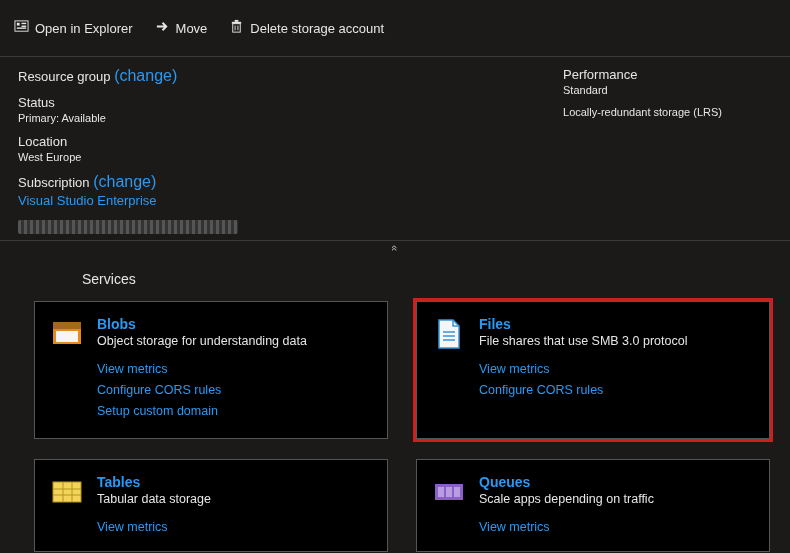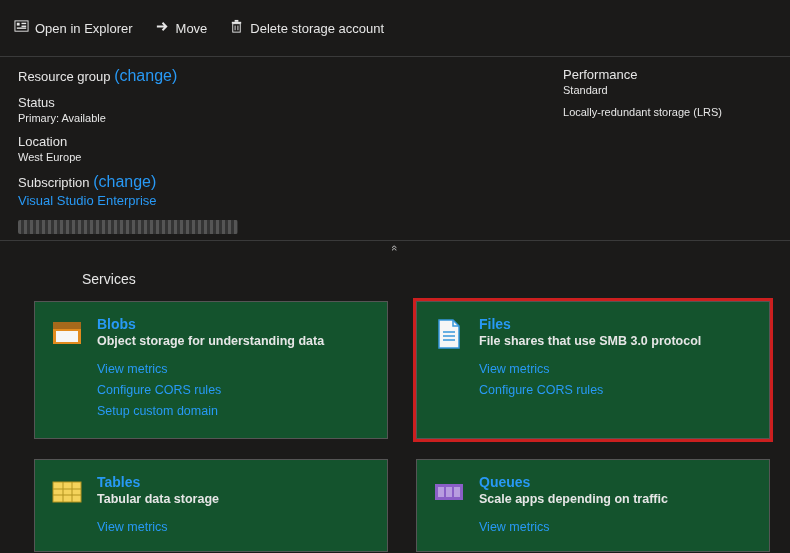--- a/index.html
+++ b/index.html
@@ -60,34 +60,34 @@
   .services-title {
     font-size: 14px; color: #e6e6e6; margin-bottom: 14px; margin-left: 48px;
   }
   .svc-grid {
     display: grid;
     grid-template-columns: 1fr 1fr;
     column-gap: 28px; row-gap: 20px;
   }
   .svc-card {
     border: 1px solid #555;
-    background: #14532d;
+    background: #000000;
     padding: 14px 16px 18px 16px;
     display: flex; gap: 14px;
     min-height: 120px;
   }
   .svc-card.highlight { outline: 3px solid #cc1f1f; outline-offset: 0; }
   .svc-card.short { min-height: 78px; padding: 14px 16px; }
   .svc-icon {
     width: 32px; height: 32px; flex: 0 0 32px;
     margin-top: 2px;
   }
   .svc-body { display: flex; flex-direction: column; gap: 2px; }
   .svc-title { color: #2899f5; font-size: 14px; font-weight: 600; }
-  .svc-desc { color: #e6e6e6; font-size: 12.5px; margin-bottom: 10px; font-weight: bold; }
+  .svc-desc { color: #e6e6e6; font-size: 12.5px; margin-bottom: 10px; }
   .svc-link { color: #2899f5; font-size: 12.5px; cursor: pointer; line-height: 1.5; }
 </style>
 </head>
 <body>
 
 <div class="toolbar">
   <div class="toolbar-item">
     <span>
       <svg viewBox="0 0 16 16">
           <rect x="1" y="2" width="14" height="11" fill="none" stroke="#e6e6e6"></rect>

